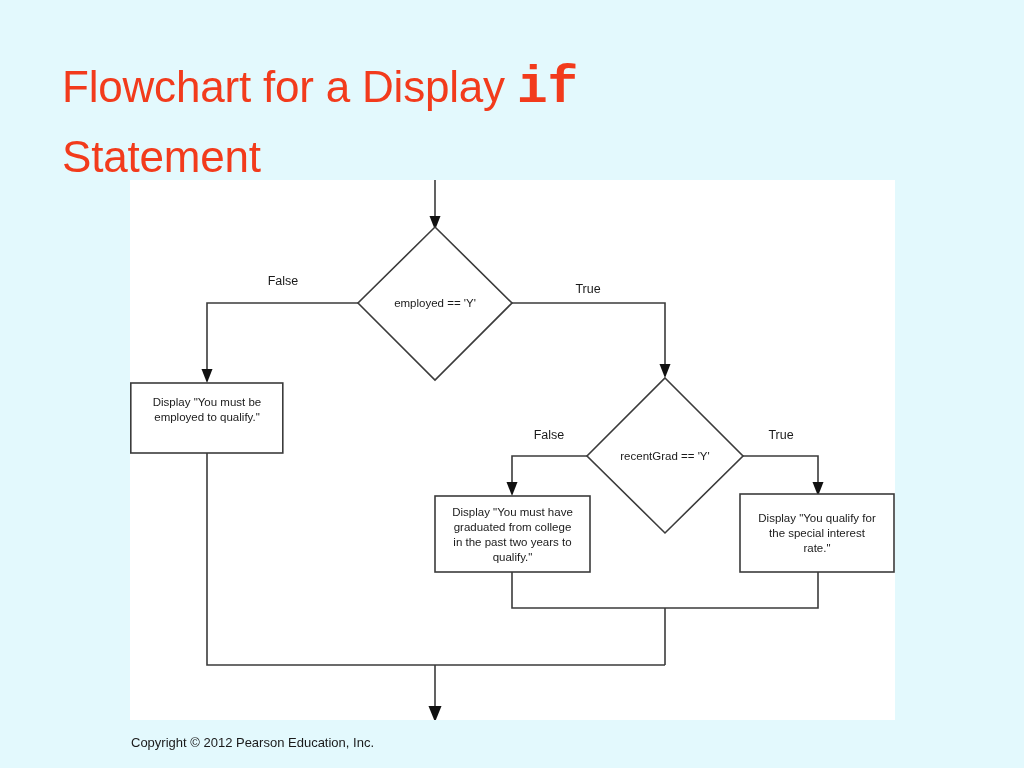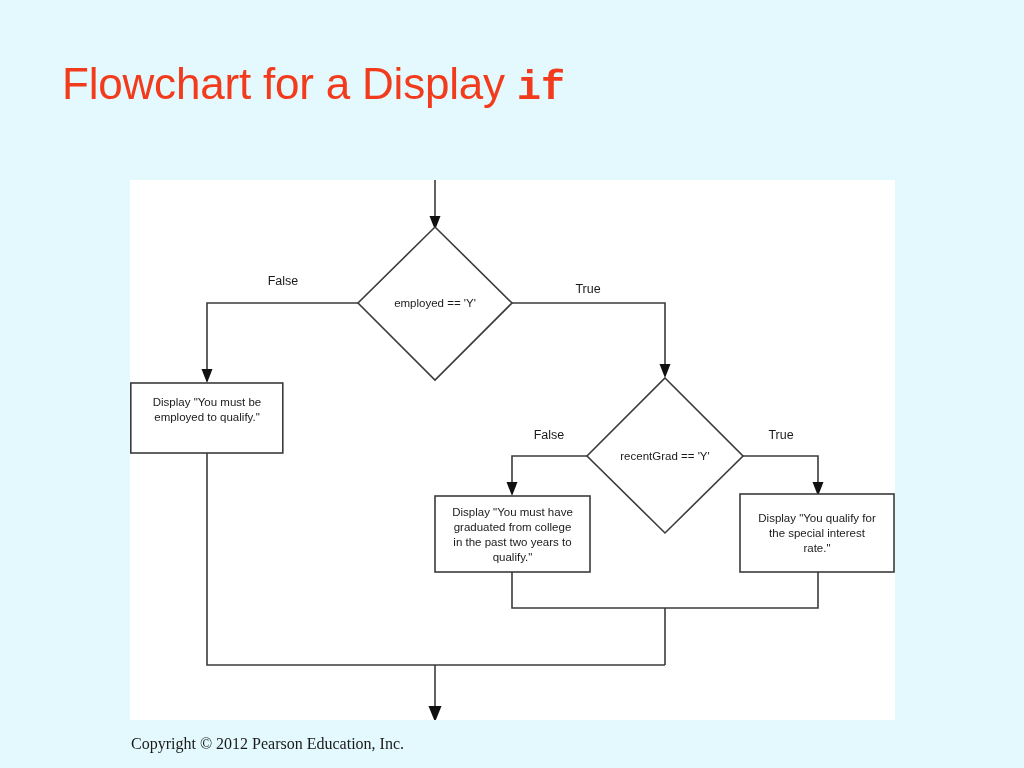--- a/index.html
+++ b/index.html
@@ -28,21 +28,21 @@
     color: #f23b1c;
     font-size: 44px;
     line-height: 1.42;
     font-weight: normal;
     letter-spacing: -0.2px;
     font-family: "Liberation Sans", sans-serif;
   }
   #title .mono {
     font-family: "Liberation Mono", monospace;
     font-weight: bold;
-    font-size: 40px;
+    font-size: 51px;
     letter-spacing: 0px;
   }
   #canvas {
     position: absolute;
     left: 130px;
     top: 180px;
     width: 765px;
     height: 540px;
     background: #ffffff;
   }
@@ -74,32 +74,32 @@
     fill: none;
   }
   .arrowhead {
     fill: #111111;
     stroke: none;
   }
   #copyright {
     position: absolute;
     left: 131px;
     top: 735px;
-    font-family: Liberation Serif, serif;
-    font-size: 16px;
+    font-family: Liberation Sans, sans-serif;
+    font-size: 13px;
     color: #1a1a1a;
     white-space: nowrap;
   }
 </style>
 </head>
 <body>
 
 <div id="slide">
 
-  <h1 id="title"><span>Flowchart for a Display </span><span class="mono">if</span><br></h1>
+  <h1 id="title"><span>Flowchart for a Display </span><span class="mono">if</span><br><span>Statement</span></h1>
 
   <div id="canvas">
     <svg id="flow-svg" viewBox="0 0 765 540" xmlns="http://www.w3.org/2000/svg">
 
       <g>
         <line class="conn" x1="305" y1="-5" x2="305" y2="40"></line>
         <polygon class="arrowhead" points="305,50 299.5,36 310.5,36"></polygon>
       </g>
 
       <g>

